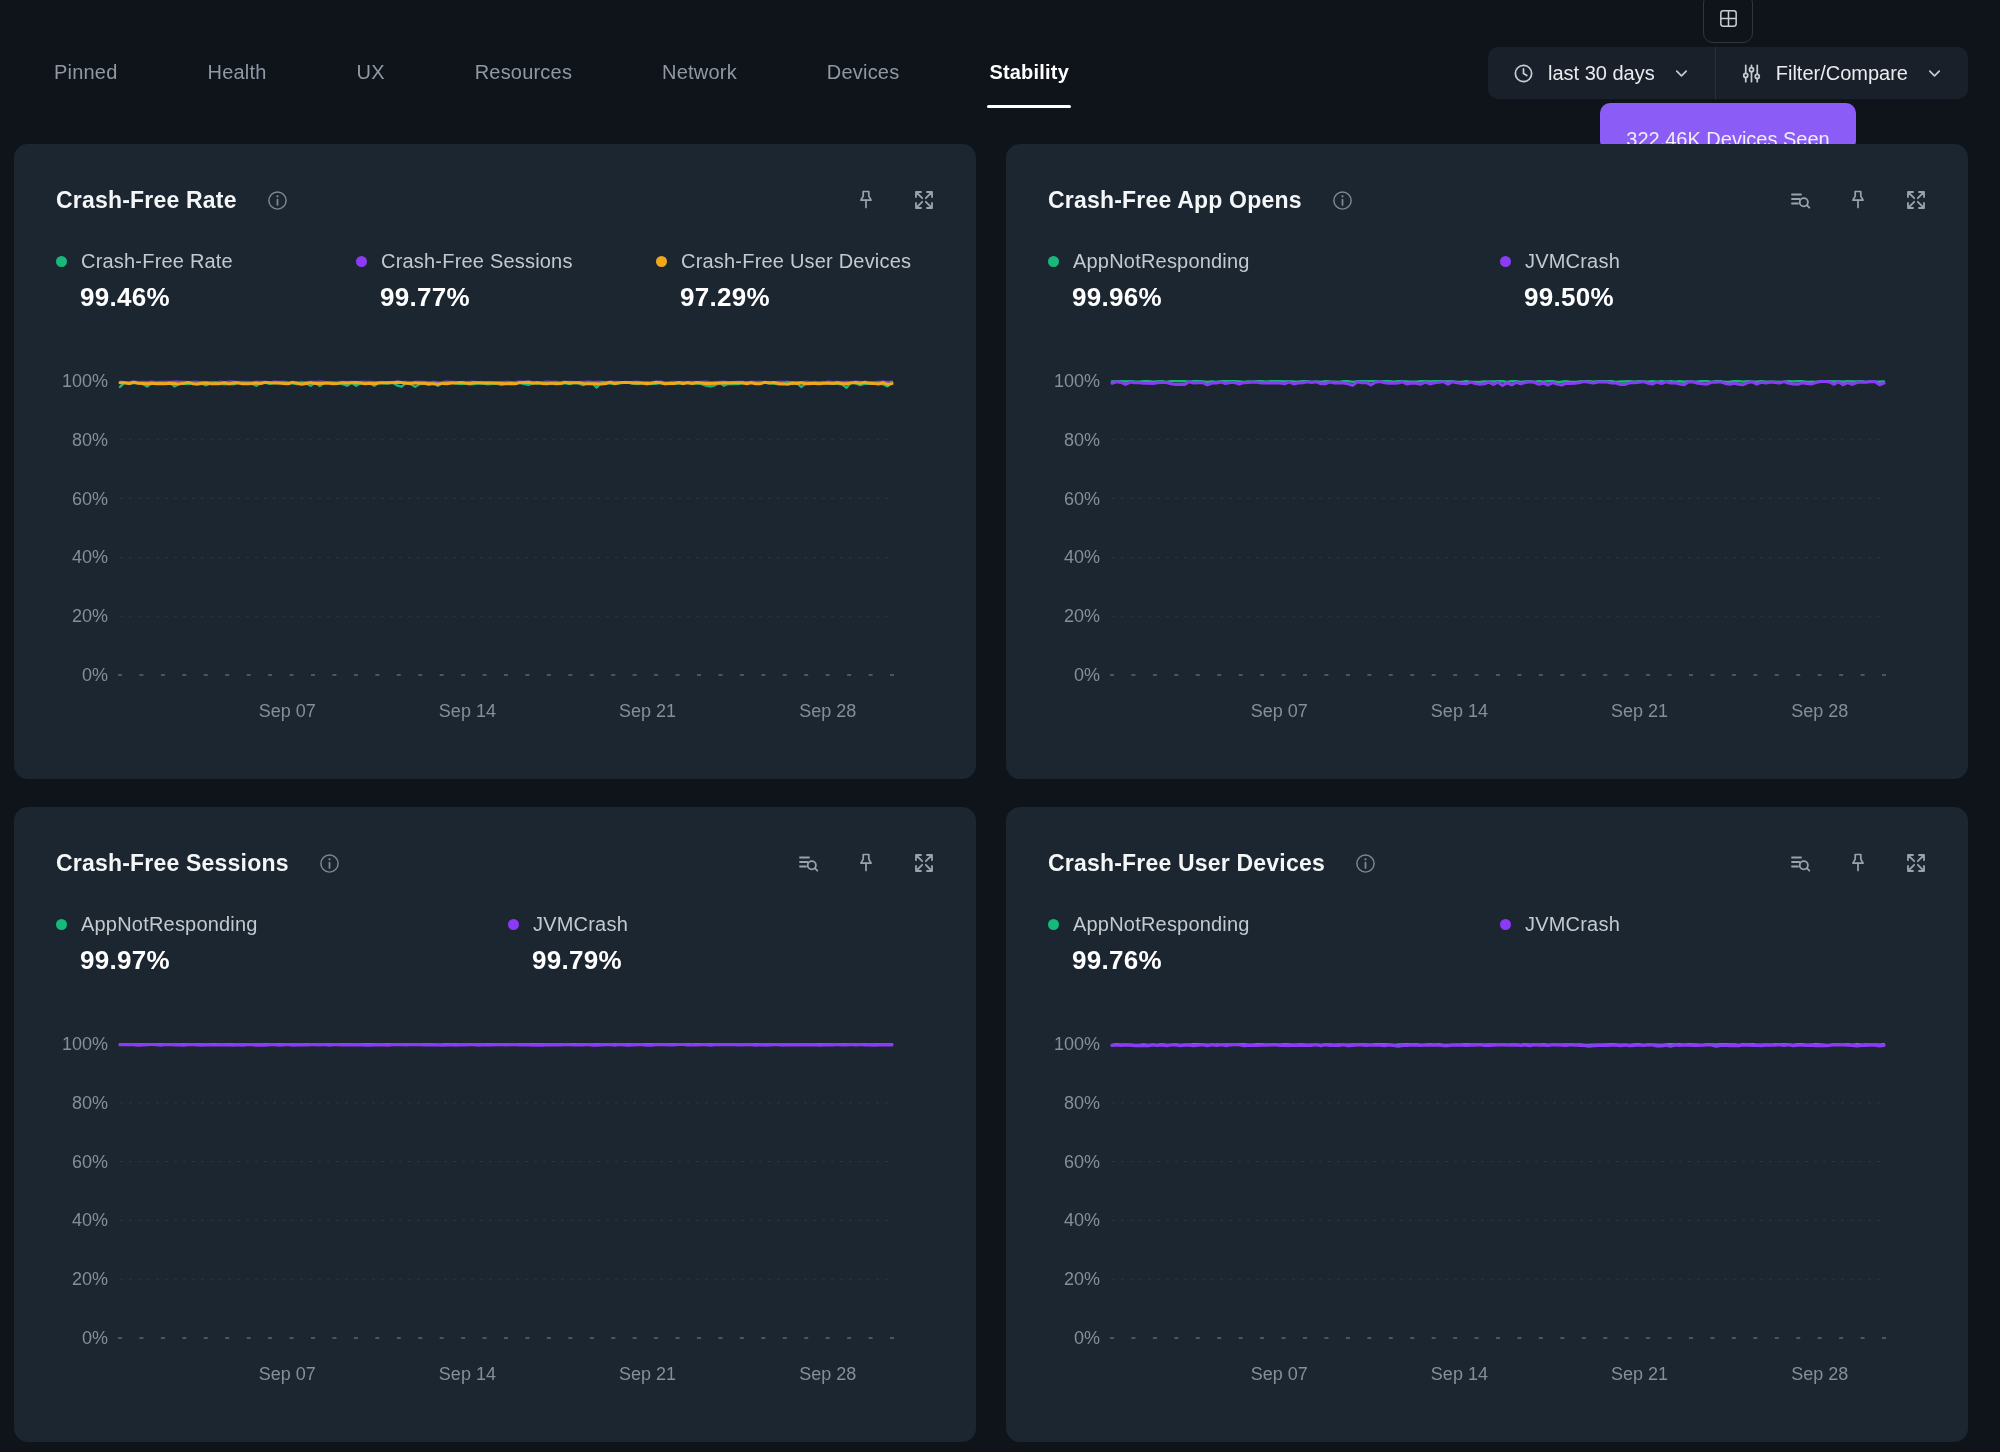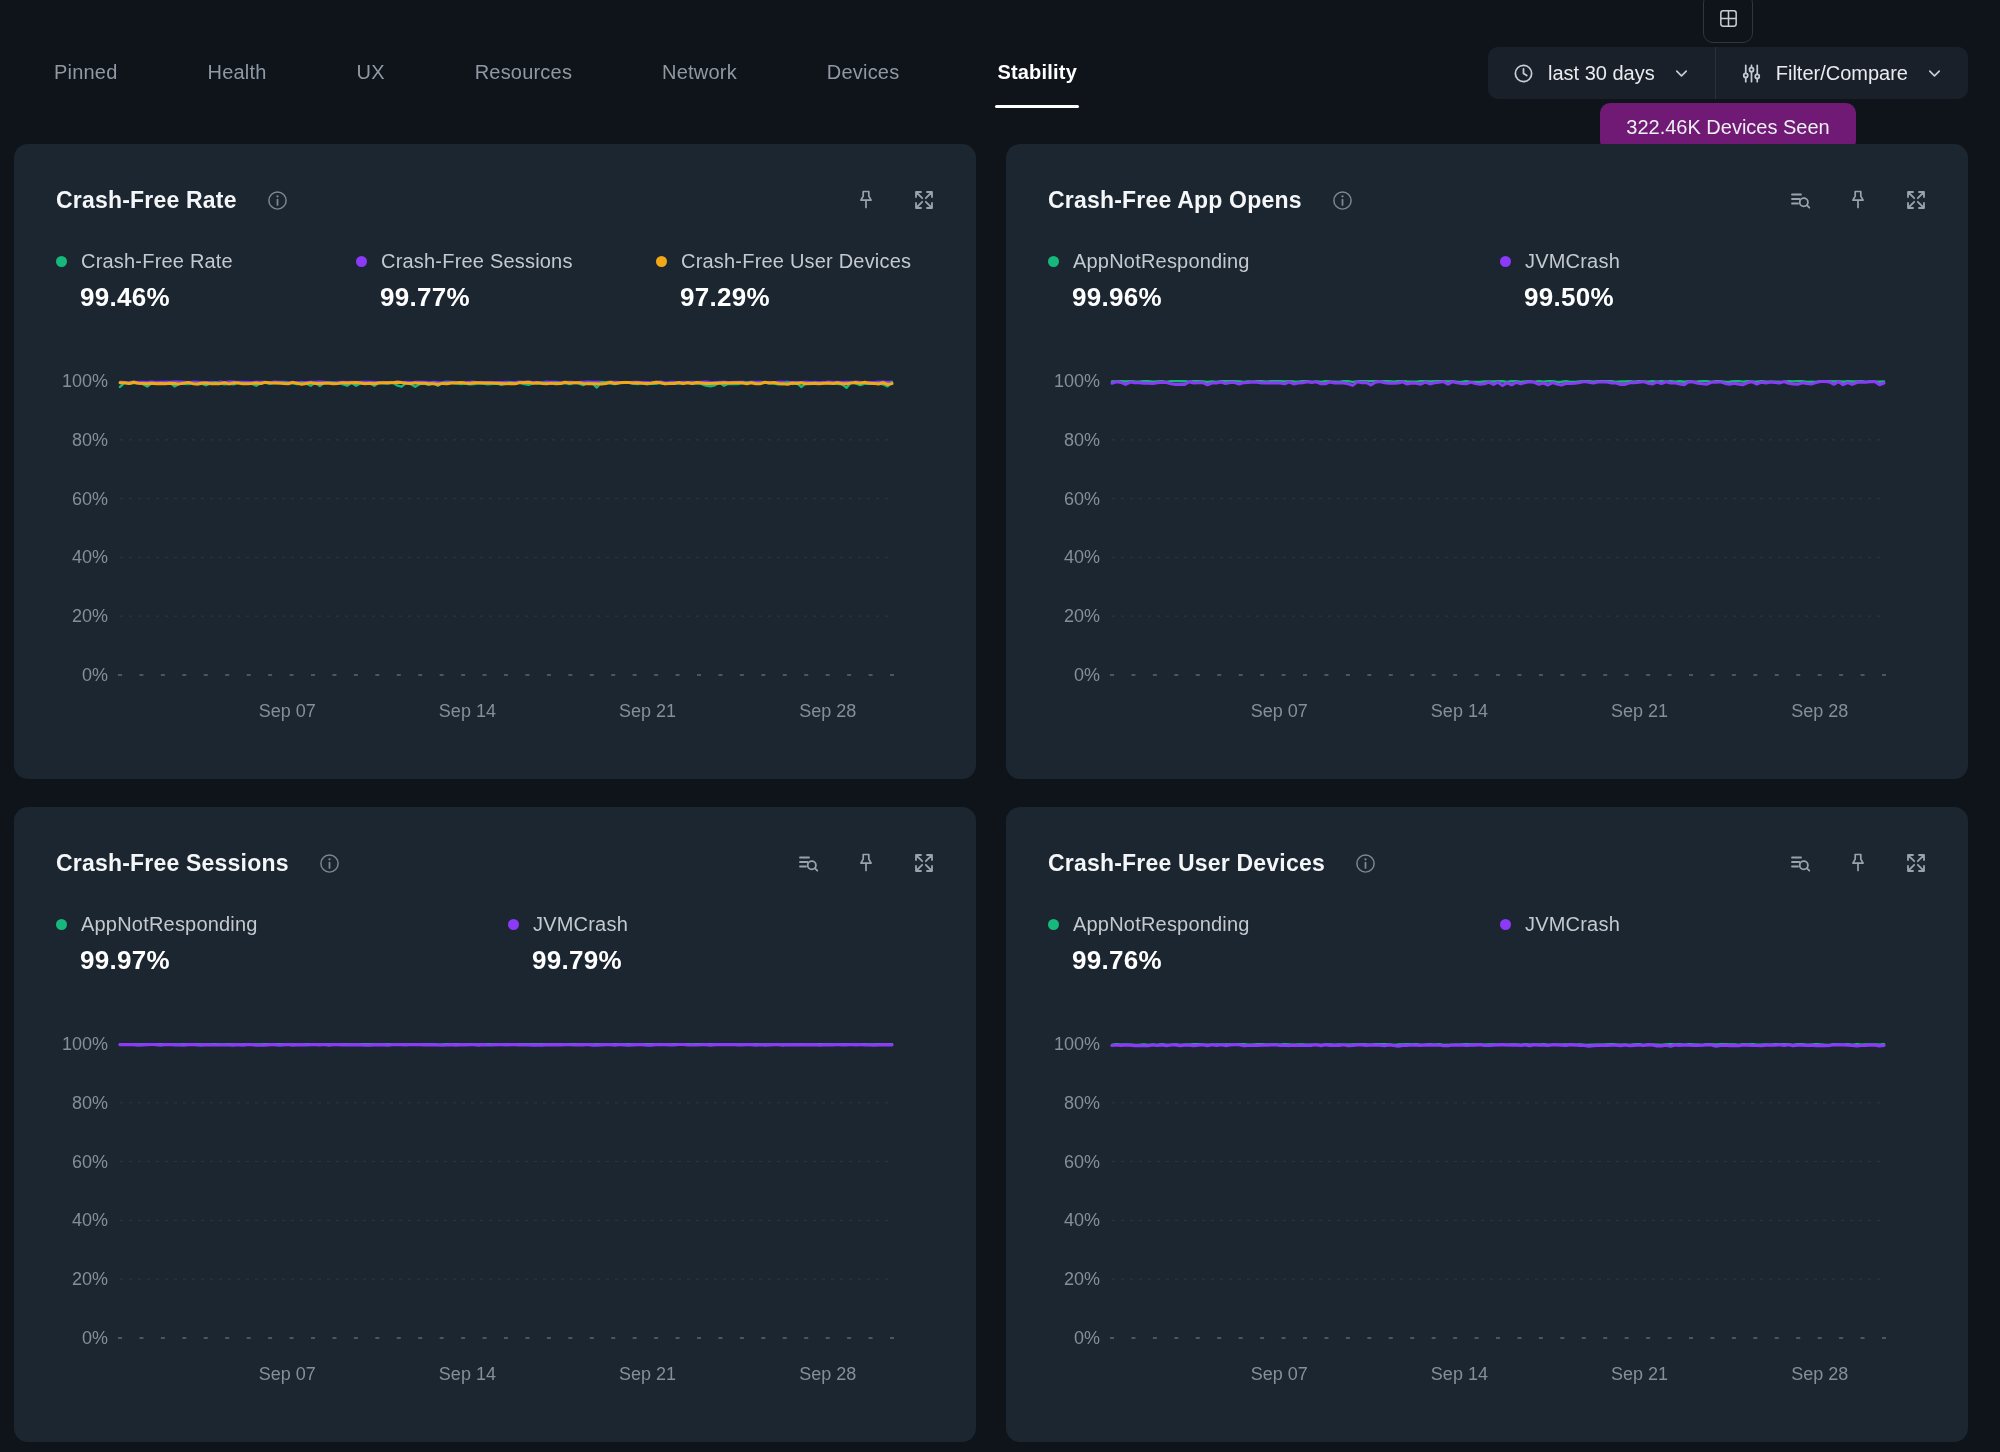--- a/index.html
+++ b/index.html
@@ -2,28 +2,28 @@
 <html><head>
 <meta charset="utf-8">
 <style>
   * { margin:0; padding:0; box-sizing:border-box; }
   html,body { width:2000px; height:1452px; background:#0f141b; font-family:"Liberation Sans", sans-serif; overflow:hidden; }
 
   
   .topbar { height:144px; display:flex; align-items:center; justify-content:space-between; padding:0 32px 0 52px; }
   .nav { display:flex; align-items:center; gap:86px; }
   .nav-tab { position:relative; font-size:20px; color:#8f98a3; font-weight:500; letter-spacing:.2px; cursor:pointer; padding:10px 2px; }
-  .nav-tab.active { color:#ffffff; font-weight:700;margin-left:8px; }
+  .nav-tab.active { color:#ffffff; font-weight:700; }
   .nav-tab.active::after { content:""; position:absolute; left:0; right:0; bottom:-14px; height:3px; background:#ffffff; border-radius:2px; }
   .controls { display:flex; align-items:center; gap:4px;flex-direction:column; }
   .icon-btn { width:50px; height:50px; border:1px solid #2e3642; border-radius:10px; display:flex; align-items:center; justify-content:center; color:#aab2bc; cursor:pointer; background:transparent; }
   .pill { display:flex; align-items:stretch; background:#1a202a; border-radius:10px; height:52px; overflow:hidden; }
   .pill-section { display:flex; align-items:center; gap:13px; padding:0 24px; color:#e9ebee; font-size:20px; font-weight:500; cursor:pointer; }
   .pill-divider { width:1px; background:#2a313c; margin:0; }
-  .badge-pill { height:48px; background:#701a75; border-radius:10px; display:flex; align-items:center; padding:0 26px; color:#edeff2; font-size:20px; font-weight:500; cursor:pointer; }
+  .badge-pill { height:48px; background:#8b5cf6; border-radius:10px; display:flex; align-items:flex-end; padding:0 26px; color:#edeff2; font-size:20px; font-weight:500; cursor:pointer; }
   .ctl-icon { width:23px; height:23px; display:inline-flex; color:#c6ccd3; }
   .chev { width:19px; height:19px; display:inline-flex; color:#c6ccd3; margin-left:4px; }
 
   
   .grid { display:grid; grid-template-columns:962px 962px; grid-template-rows:635px 635px; column-gap:30px; row-gap:28px; padding:0 32px 0 14px; }
   .panel { background:#1c2630; border-radius:14px; position:relative; }
   .panel-head { display:flex; align-items:center; justify-content:space-between; padding:40px 40px 0 42px; height:72px; }
   .panel-title-wrap { display:flex; align-items:center; }
   .panel-title { font-size:23px; font-weight:700; color:#f4f6f8; letter-spacing:.2px; }
   .info-icon { width:21px; height:21px; margin-left:30px; color:#7e8792; display:inline-flex; cursor:pointer; }

